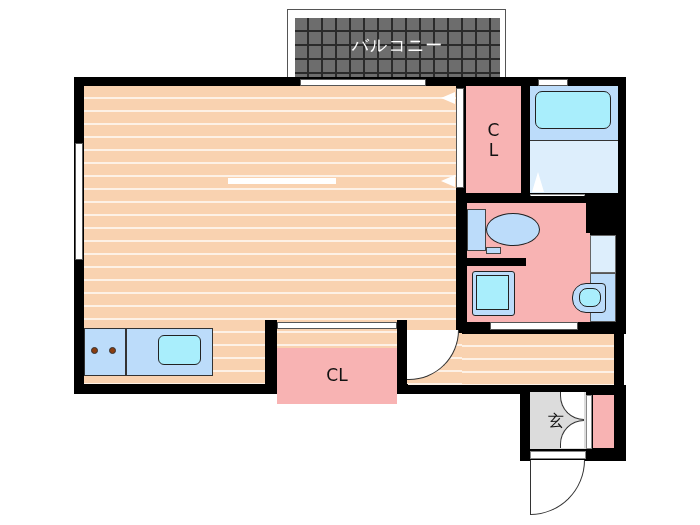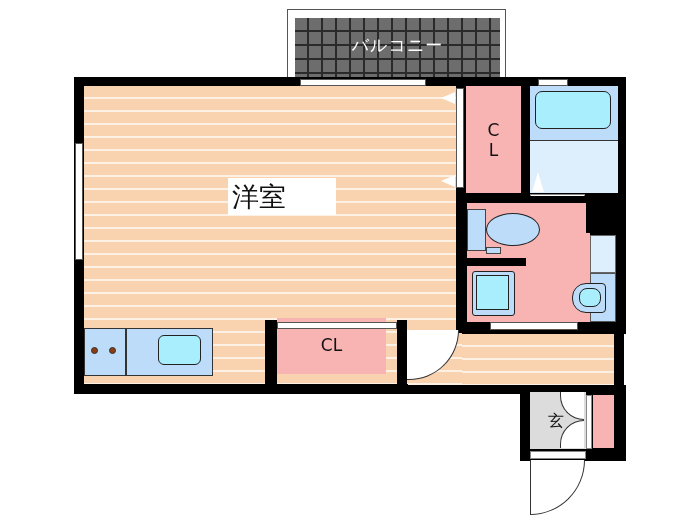--- a/index.html
+++ b/index.html
@@ -39,32 +39,31 @@
 
 <div class="abs floor" style="left:84px;top:86px;width:372px;height:298px;"></div>
 
 <div class="abs wall" style="left:265px;top:320px;width:12px;height:66px;"></div>
 
 <div class="abs window" style="left:75px;top:143px;width:8px;height:117px;"></div>
 
 <div class="abs window" style="left:300px;top:79px;width:126px;height:7px;"></div>
 
 <div class="abs room-label" style="left:228px;top:178px;width:108px;">
-  <div>洋室</div>
 </div>
 
 <div class="abs blue" style="left:84px;top:328px;width:42px;height:48px;border:1px solid #333;">
   <div class="abs" style="left:6px;top:18px;width:7px;height:7px;border-radius:50%;background:#8b3d0f;border:1px solid #333;"></div>
   <div class="abs" style="left:24px;top:18px;width:7px;height:7px;border-radius:50%;background:#8b3d0f;border:1px solid #333;"></div>
 </div>
 <div class="abs blue" style="left:126px;top:328px;width:87px;height:48px;border:1px solid #333;">
   <div class="abs" style="left:31px;top:6px;width:43px;height:30px;background:#a9eefc;border:1.5px solid #222;border-radius:6px;"></div>
 </div>
 
-<div class="abs pink" style="left:277px;top:318px;width:109px;height:56px;">
+<div class="abs pink" style="left:277px;top:348px;width:120px;height:56px;">
   <div class="abs label" style="left:0;top:17px;width:100%;font-size:17px;">CL</div>
 </div>
 <div class="abs window" style="left:277px;top:322px;width:120px;height:7px;"></div>
 <div class="abs wall" style="left:397px;top:320px;width:10px;height:66px;"></div>
 
 <div class="abs door-arc" style="left:407px;top:330px;width:52px;height:50px;border-radius:0 0 50px 0;border-left:none;border-top:none;"></div>
 
 <div class="abs wall" style="left:456px;top:80px;width:72px;height:120px;"></div>
 <div class="abs pink" style="left:466px;top:86px;width:55px;height:107px;">
   <div class="abs label" style="left:0;top:34px;width:100%;font-size:17px;">C</div>

